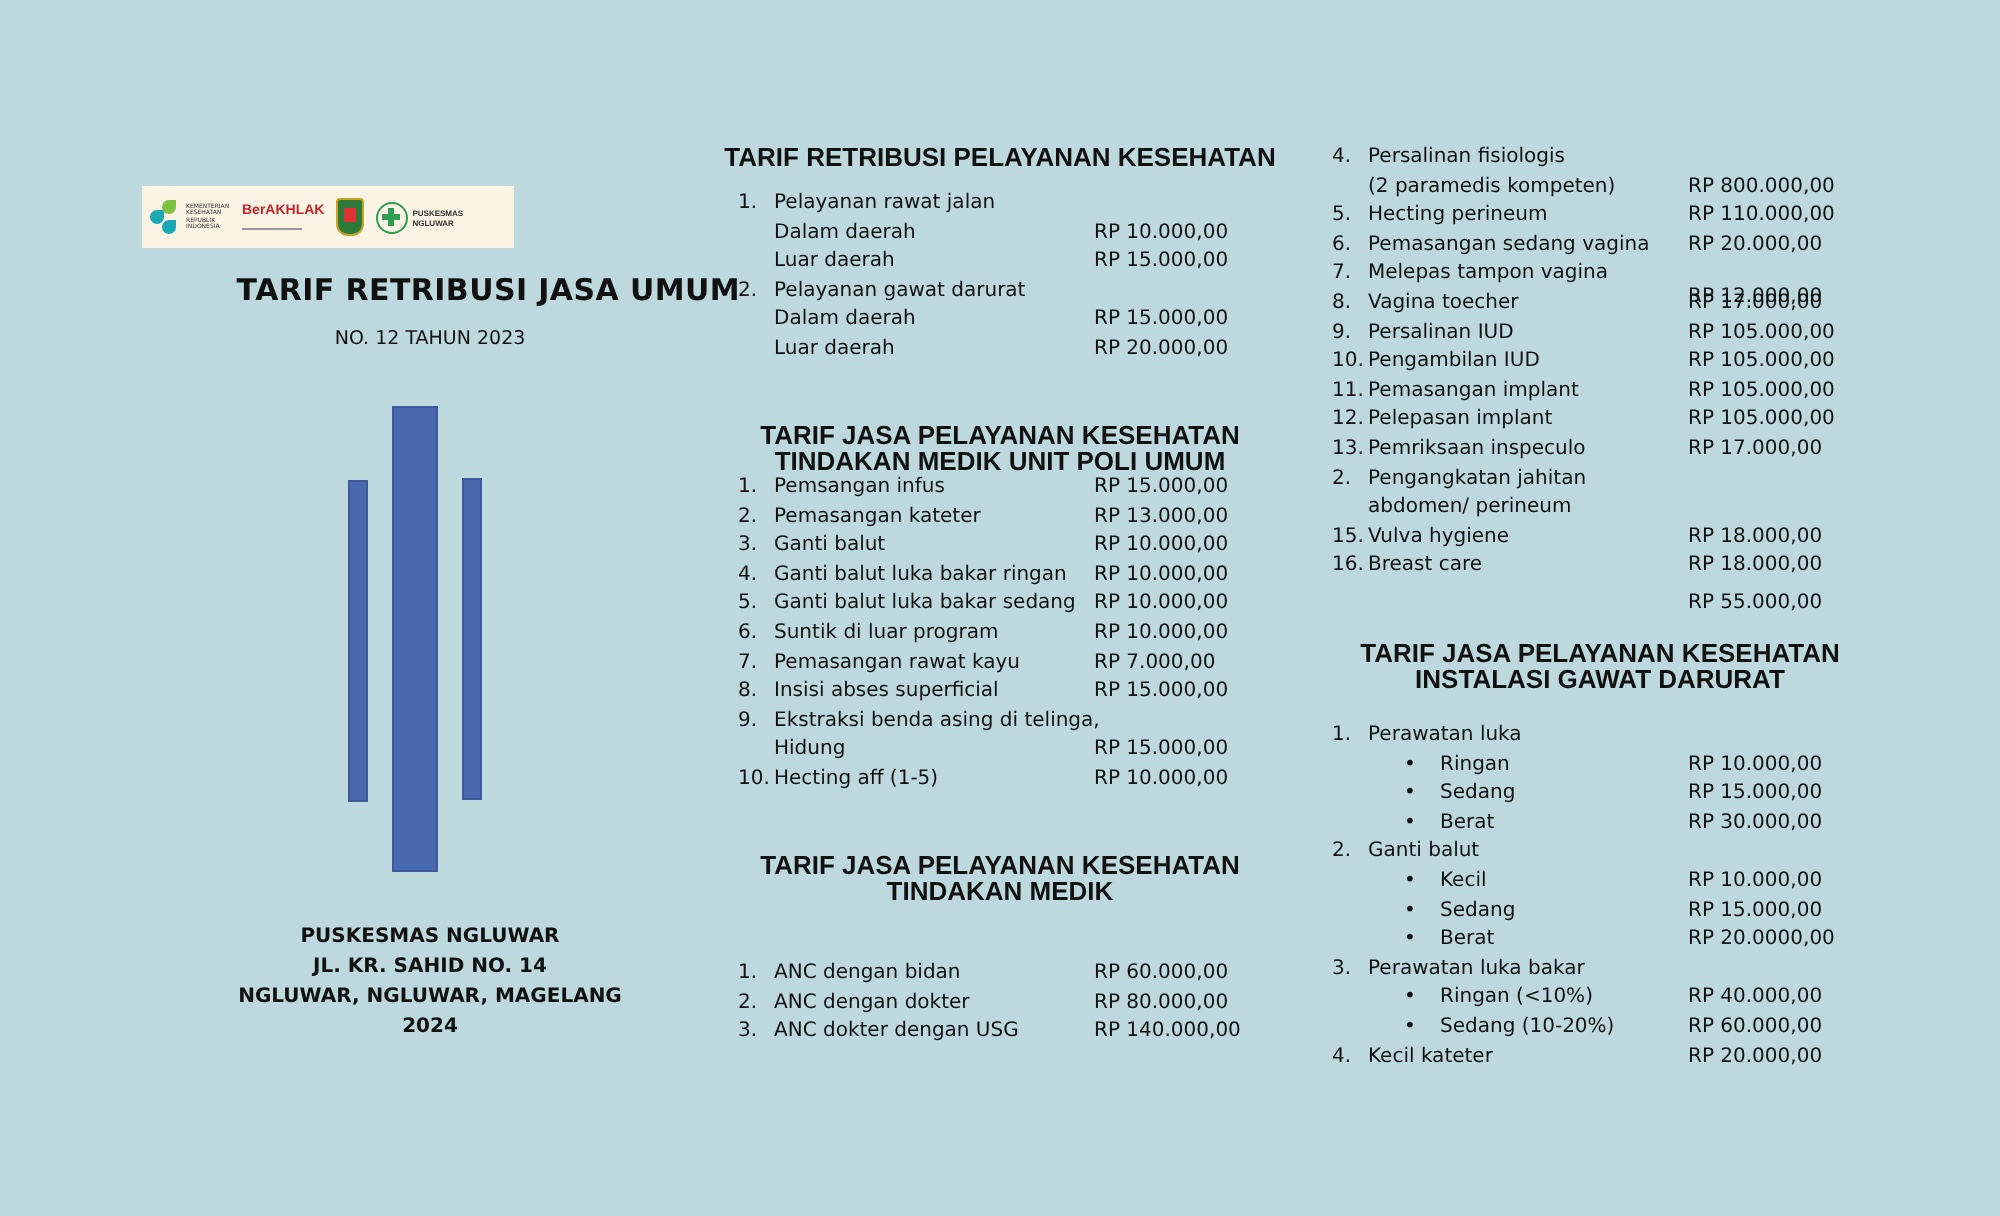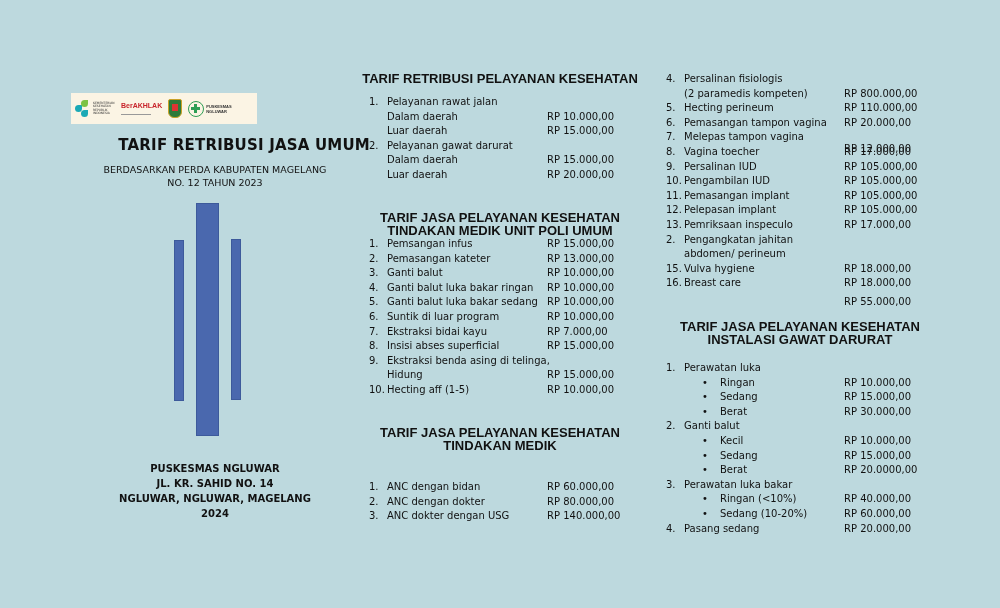--- a/index.html
+++ b/index.html
@@ -53,21 +53,20 @@
     <div class="pk-circle"></div>
     <div>
       <div class="pk-text">PUSKESMAS</div>
       <div class="pk-text">NGLUWAR</div>
     </div>
   </div>
 </div>
 
 <div class="abs left-title">TARIF RETRIBUSI JASA UMUM</div>
 <div class="abs left-sub">
-  <div>BERDASARKAN PERDA KABUPATEN MAGELANG</div>
   <div>NO. 12 TAHUN 2023</div>
 </div>
 
 <div class="abs bar" style="left:174px;top:240px;width:10px;height:161px;"></div>
 <div class="abs bar" style="left:196px;top:203px;width:23px;height:233px;"></div>
 <div class="abs bar" style="left:231px;top:239px;width:10px;height:161px;"></div>
 
 <div class="abs left-footer">
   <div>PUSKESMAS NGLUWAR</div>
   <div>JL. KR. SAHID NO. 14</div>
@@ -164,21 +163,21 @@
     <div class="row-wrap">
       <div class="row">
         <span class="num">6.</span>
         <span class="lbl">Suntik di luar program</span>
       </div>
       <span class="price" style="left: 178px; top: 0px;">RP 10.000,00</span>
     </div>
     <div class="row-wrap">
       <div class="row">
         <span class="num">7.</span>
-        <span class="lbl">Ekstraksi bidai kayu</span>
+        <span class="lbl">Pemasangan rawat kayu</span>
       </div>
       <span class="price" style="left: 178px; top: 0px;">RP 7.000,00</span>
     </div>
     <div class="row-wrap">
       <div class="row">
         <span class="num">8.</span>
         <span class="lbl">Insisi abses superficial</span>
       </div>
       <span class="price" style="left: 178px; top: 0px;">RP 15.000,00</span>
     </div>
@@ -250,21 +249,21 @@
     <div class="row-wrap">
       <div class="row">
         <span class="num">5.</span>
         <span class="lbl">Hecting perineum</span>
       </div>
       <span class="price" style="left: 178px; top: 0px;">RP 110.000,00</span>
     </div>
     <div class="row-wrap">
       <div class="row">
         <span class="num">6.</span>
-        <span class="lbl">Pemasangan tampon vagina</span>
+        <span class="lbl">Pemasangan sedang vagina</span>
       </div>
       <span class="price" style="left: 178px; top: 0px;">RP 20.000,00</span>
     </div>
     <div class="row-wrap">
       <div class="row">
         <span class="num">7.</span>
         <span class="lbl">Melepas tampon vagina</span>
       </div>
       <span class="price" style="left: 178px; top: 12px;">RP 12.000,00</span>
     </div>
@@ -426,17 +425,17 @@
       <div class="row">
         <span class="num"></span>
         <span class="bullet" style="width: 36px; padding-left: 18px; box-sizing: border-box;">•</span>
         <span class="lbl">Sedang (10-20%)</span>
       </div>
       <span class="price" style="left: 178px; top: 0px;">RP 60.000,00</span>
     </div>
     <div class="row-wrap">
       <div class="row">
         <span class="num">4.</span>
-        <span class="lbl">Pasang sedang</span>
+        <span class="lbl">Kecil kateter</span>
       </div>
       <span class="price" style="left: 178px; top: 0px;">RP 20.000,00</span>
     </div>
   </div>
 
 </body></html>

